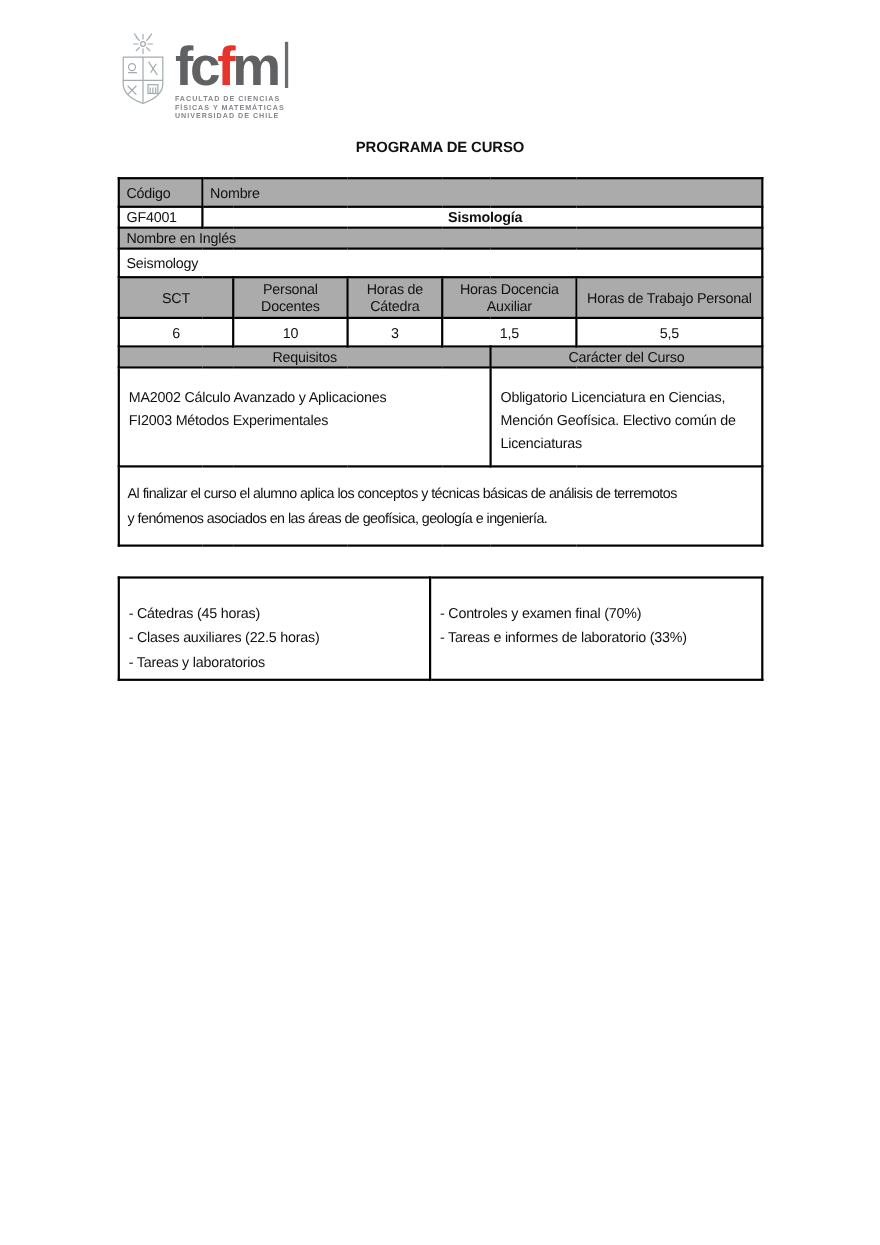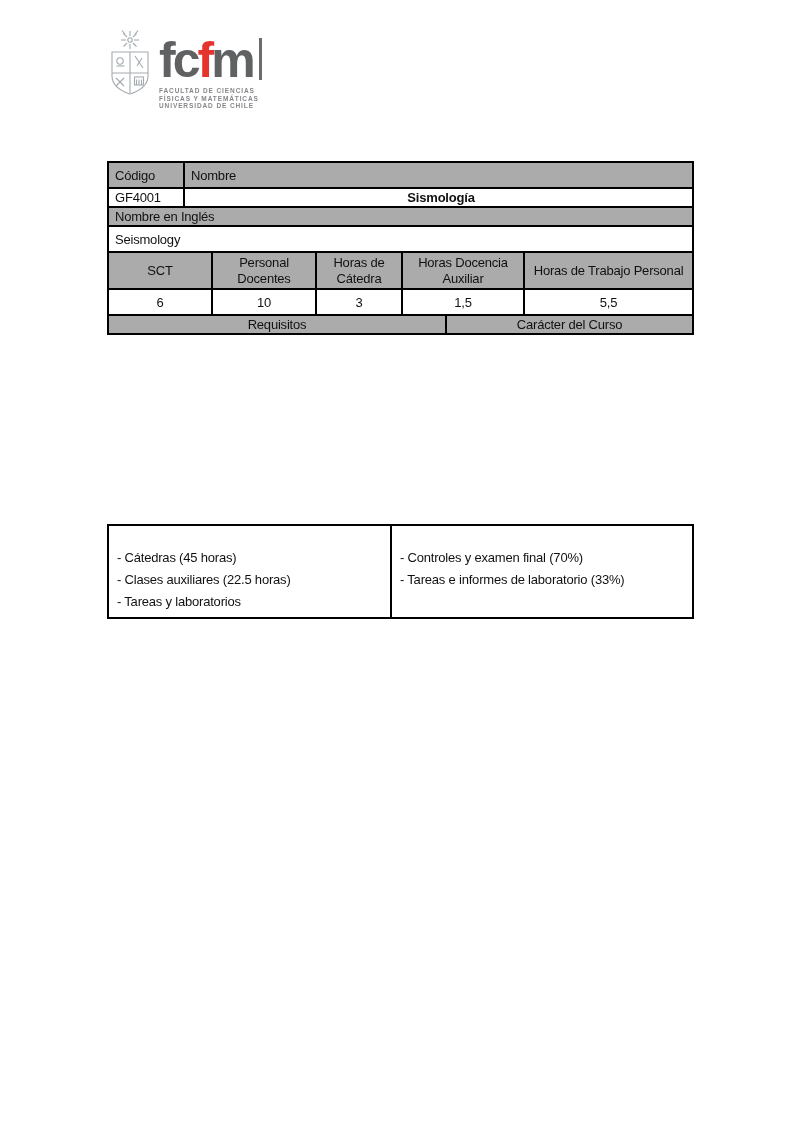--- a/index.html
+++ b/index.html
@@ -154,20 +154,21 @@
           <span class="accent">f</span>
           <span>m</span>
         <span class="brand-bar"></span>
       </div>
       <div class="logo-caption">FACULTAD DE CIENCIAS
 FÍSICAS Y MATEMÁTICAS
 UNIVERSIDAD DE CHILE</div>
     </div>
   </div>
 
+  <div class="doc-title">PROGRAMA DE CURSO</div>
 
   <table class="t1">
     <colgroup>
       <col style="width:76px">
         <col style="width:28px">
         <col style="width:104px">
       <col style="width:86px">
         <col style="width:44px">
         <col style="width:78px">
       <col style="width:169px">
@@ -198,20 +199,31 @@
       <td class="center" colspan="2">6</td>
       <td class="center">10</td>
       <td class="center">3</td>
       <td class="center" colspan="2">1,5</td>
       <td class="center">5,5</td>
     </tr>
     <tr class="r18">
       <td class="hdr center" colspan="5">Requisitos</td>
       <td class="hdr center" colspan="2">Carácter del Curso</td>
     </tr>
+    <tr class="r90">
+      <td class="cell-body prewrap" colspan="5">MA2002  Cálculo Avanzado y Aplicaciones
+FI2003 Métodos Experimentales</td>
+      <td class="cell-body prewrap" colspan="2">Obligatorio Licenciatura en Ciencias,
+Mención Geofísica.  Electivo común de
+Licenciaturas</td>
+    </tr>
+    <tr class="r72">
+      <td class="cell-outcomes prewrap" colspan="7">Al finalizar el curso el alumno aplica  los conceptos y técnicas básicas de análisis de terremotos
+y fenómenos asociados en las áreas de geofísica, geología e ingeniería.</td>
+    </tr>
   </tbody>
     </table>
 
   <table class="t2">
     <colgroup>
       <col style="width:283px">
         <col style="width:302px">
     </colgroup>
     <tbody>
     <tr class="r93">

